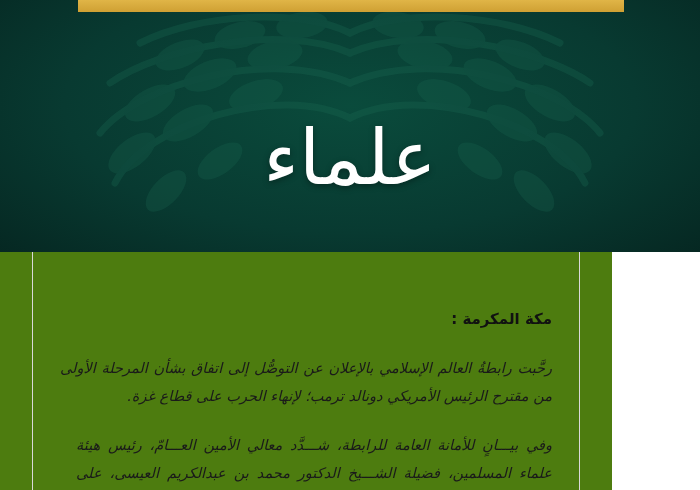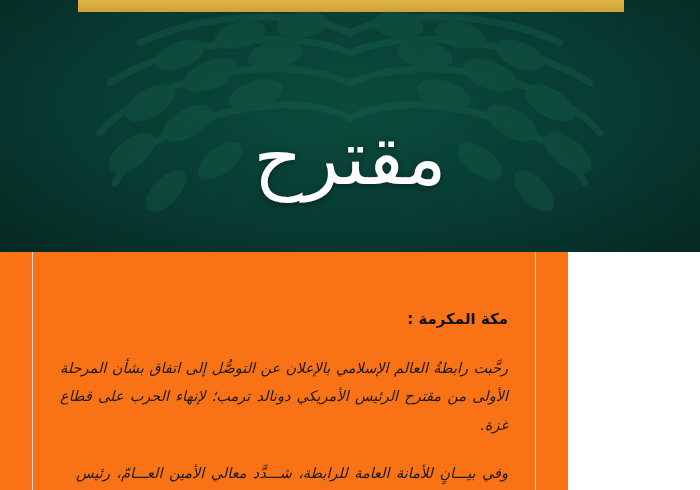--- a/index.html
+++ b/index.html
@@ -78,23 +78,23 @@
     font-weight: 400;
     letter-spacing: 0;
     text-shadow: 0 2px 6px rgba(0,0,0,0.35);
   }
 
   
   .doc-body {
     position: absolute;
     top: 252px;
     left: 0;
-    width: 568px;
+    width: 612px;
     height: 238px;
-    background: #f97316;
+    background: #4d7c0f;
   }
 
   .rule-left {
     position: absolute;
     top: 0;
     left: 32px;
     width: 1px;
     height: 238px;
     background: #d9d9d9;
   }
@@ -181,21 +181,21 @@
         <ellipse cx="150" cy="158" rx="26" ry="13" transform="rotate(-36 150 158)"></ellipse>
         <ellipse cx="464" cy="188" rx="26" ry="13" transform="rotate(46 464 188)"></ellipse>
         <ellipse cx="410" cy="158" rx="26" ry="13" transform="rotate(36 410 158)"></ellipse>
       </g>
     </svg>
 
     <div class="gold-bar">
       <div class="gold-bar-inner"></div>
     </div>
 
-    <div class="banner-title">مقترح</div>
+    <div class="banner-title">علماء</div>
   </div>
 
   <div class="doc-body">
     <div class="rule-left"></div>
     <div class="rule-right"></div>
 
     <div class="content">
       <div class="dateline">مكة المكرمة :</div>
       <p class="para">رحَّبت رابطةُ العالم الإسلامي بالإعلان عن التوصُّل إلى اتفاق بشأن المرحلة الأولى من مقترح الرئيس الأمريكي دونالد ترمب؛ لإنهاء الحرب على قطاع غزة.</p>
       <p class="para">وفي بيـــانٍ للأمانة العامة للرابطة، شـــدَّد معالي الأمين العـــامّ، رئيس هيئة علماء المسلمين، فضيلة الشـــيخ الدكتور محمد بن عبدالكريم العيسى، على الضرورة</p>

